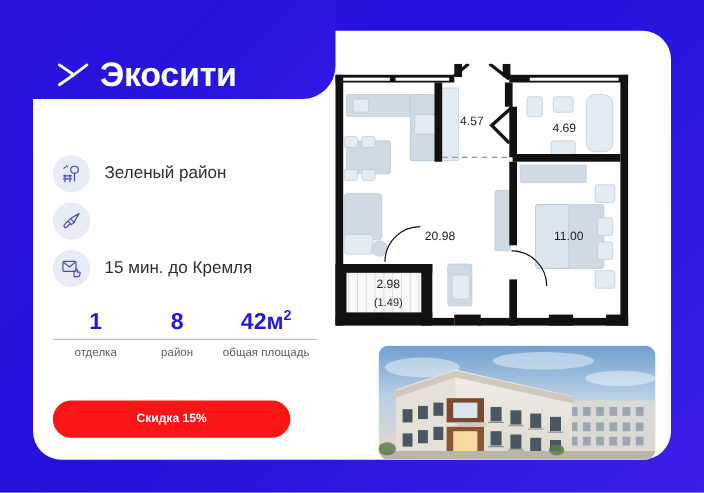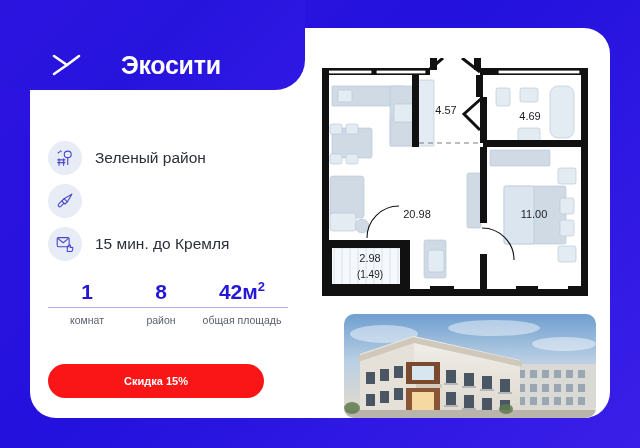--- a/index.html
+++ b/index.html
@@ -32,25 +32,24 @@
   }
   .logo {
     position: absolute;
     left: 52px; top: 52px;
     display: flex; align-items: center; gap: 9px;
     z-index: 6;
   }
   .logo-mark { width: 30px; height: 26px; display:block; }
   .logo-text {
     color: #ffffff;
-    font-size: 25px;
+    font-size: 31px;
     font-weight: bold;
     letter-spacing: -0.3px;
     line-height: 1;
-    margin-left: 30px;
   }
 
   
   .leftcol {
     position: absolute;
     left: 48px; top: 136px;
     width: 252px;
     z-index: 5;
   }
   .feature {
@@ -123,21 +122,21 @@
     font-weight: bold;
     display: flex; align-items: center; justify-content: center;
     z-index: 5;
     border: none;
     cursor: pointer;
   }
 
   
   .plan {
     position: absolute;
-    left: 312px; top: 58px;
+    left: 295px; top: 58px;
     width: 286px; height: 250px;
     z-index: 5;
   }
   .plan svg { display:block; }
   .area-label {
     font-family: "Liberation Sans", sans-serif;
     font-size: 11px;
     fill: #1c1c22;
   }
   .area-label.small { font-size: 10px; }
@@ -211,21 +210,21 @@
   <div class="stats">
     <div class="stats-values">
       <div class="stat-v col-a">1</div>
       <div class="stat-v col-b">8</div>
       <div class="stat-v col-c">
         <span>42</span><span>м</span><span class="sup">2</span>
       </div>
     </div>
     <div class="stats-rule"></div>
     <div class="stats-labels">
-      <div class="stat-l col-a">комнат</div>
+      <div class="stat-l col-a">отделка</div>
       <div class="stat-l col-b">район</div>
       <div class="stat-l col-c">общая площадь</div>
     </div>
   </div>
 
   <button class="cta">Скидка 15%</button>
 
   <div class="plan">
     <svg width="286" height="250" viewBox="0 0 286 250">
 

